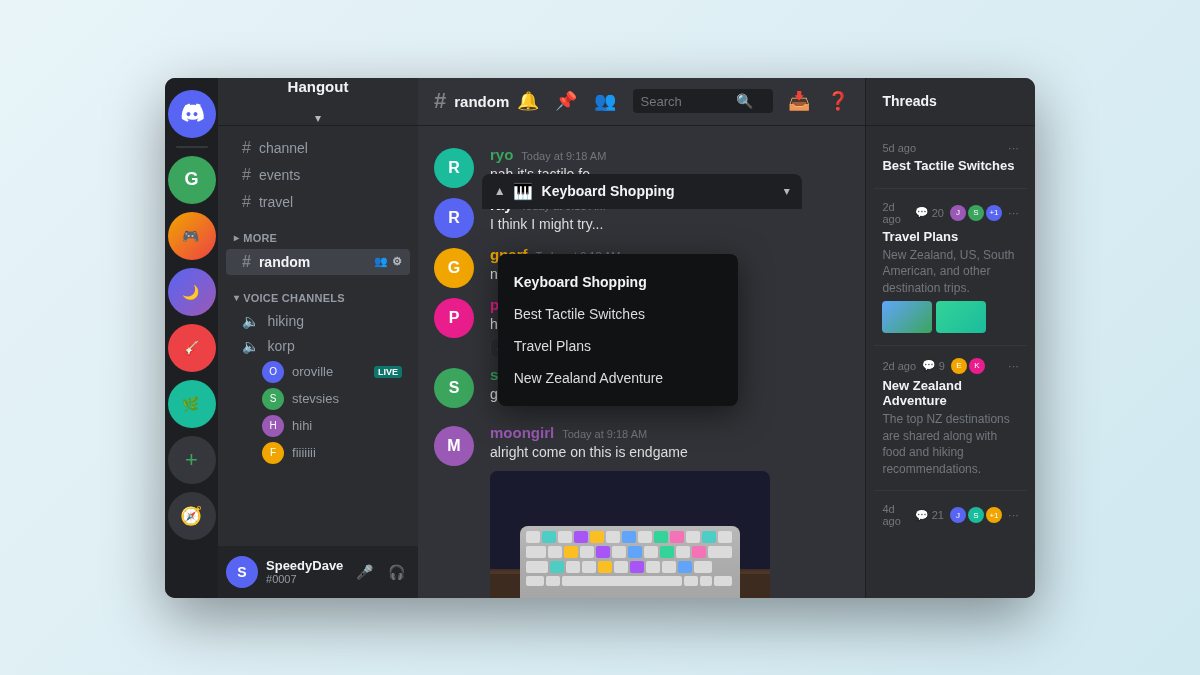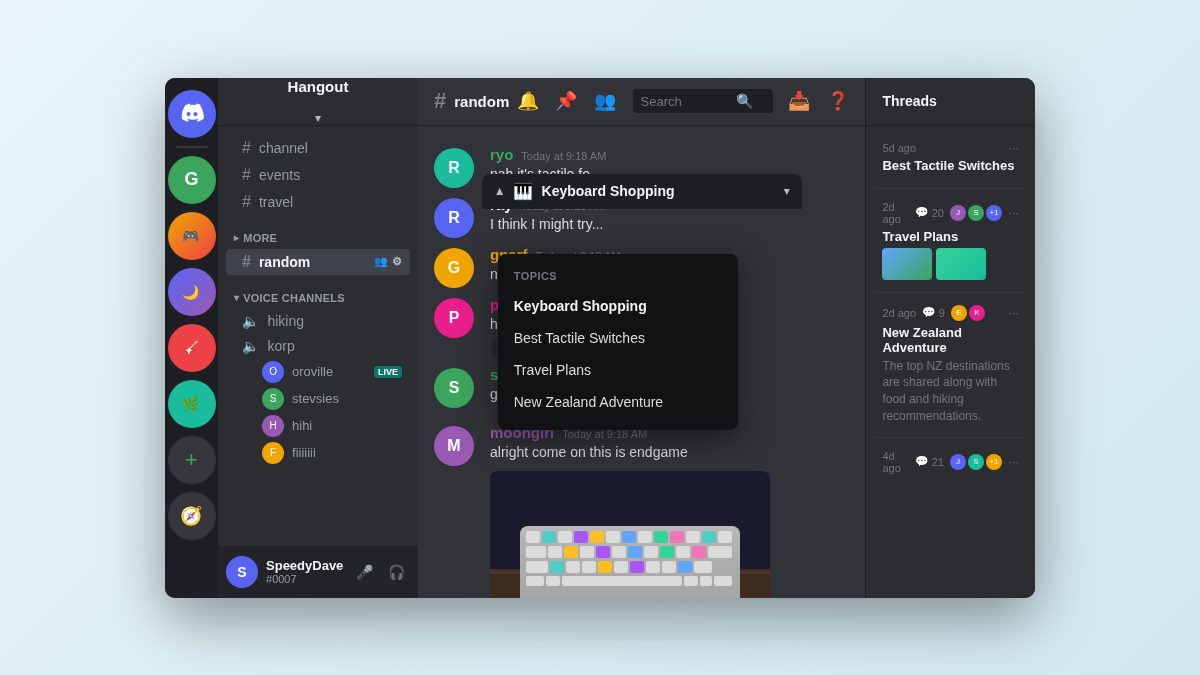--- a/index.html
+++ b/index.html
@@ -606,21 +606,20 @@
 
       <div class="topic-dropdown">
         <div style="position:relative; display:flex; flex-direction:column; align-items:center;">
           <div class="topic-bar">
             <span class="topic-bar-up">▲</span>
             <span class="topic-bar-icon">🎹</span>
             <span class="topic-bar-name">Keyboard Shopping</span>
             <span class="topic-bar-chevron">▾</span>
           </div>
           <div class="topic-menu">
-            <div class="topic-section-label">TOPICS</div>
             <div class="topic-menu-item active">Keyboard Shopping</div>
             <div class="topic-menu-item">Best Tactile Switches</div>
             <div class="topic-menu-item">Travel Plans</div>
             <div class="topic-menu-item">New Zealand Adventure</div>
           </div>
         </div>
       </div>
 
       <div class="messages-area">
 
@@ -785,20 +784,21 @@
             <span>💬</span>20
           </span>
           <div class="thread-avatars">
             <div class="thread-avatar-mini av-purple">J</div>
             <div class="thread-avatar-mini av-green">S</div>
             <div class="thread-avatar-mini av-blue">+1</div>
           </div>
           <span style="margin-left:auto;color:#72767d;cursor:pointer;">···</span>
         </div>
         <div class="thread-name">Travel Plans</div>
+        <div class="thread-preview">New Zealand, US, South American, and other destination trips.</div>
 
         <div style="margin-top:4px;display:flex;gap:4px;">
           <div style="width:50px;height:32px;border-radius:4px;background:linear-gradient(135deg,#60a5fa,#3ba55d);overflow:hidden;"></div>
           <div style="width:50px;height:32px;border-radius:4px;background:linear-gradient(135deg,#34d399,#1abc9c);overflow:hidden;"></div>
         </div>
       </div>
       <div class="thread-divider"></div>
 
       <div class="thread-item">
         <div class="thread-meta">

